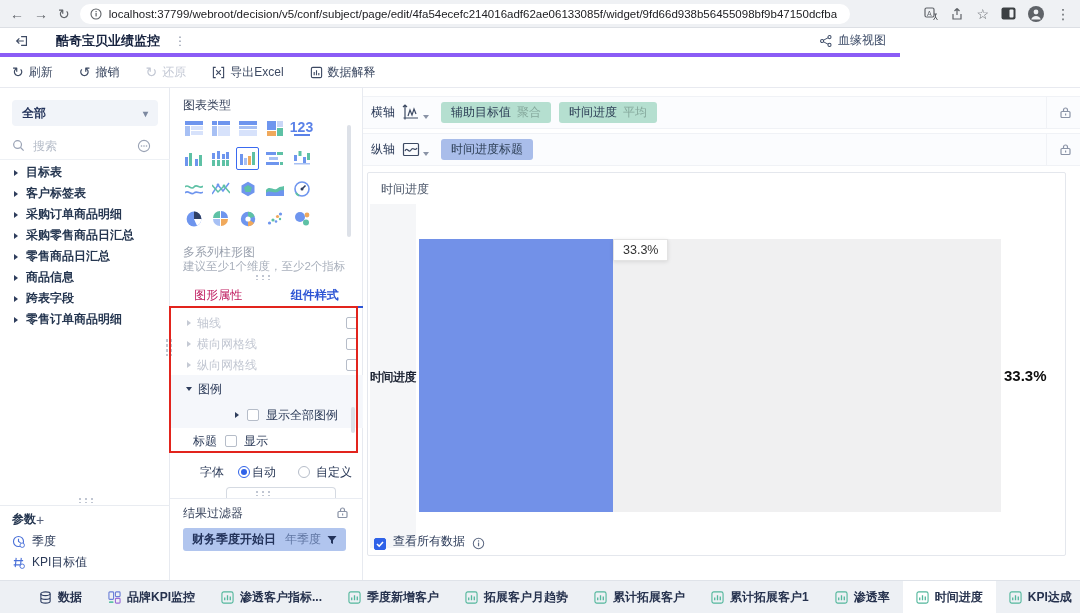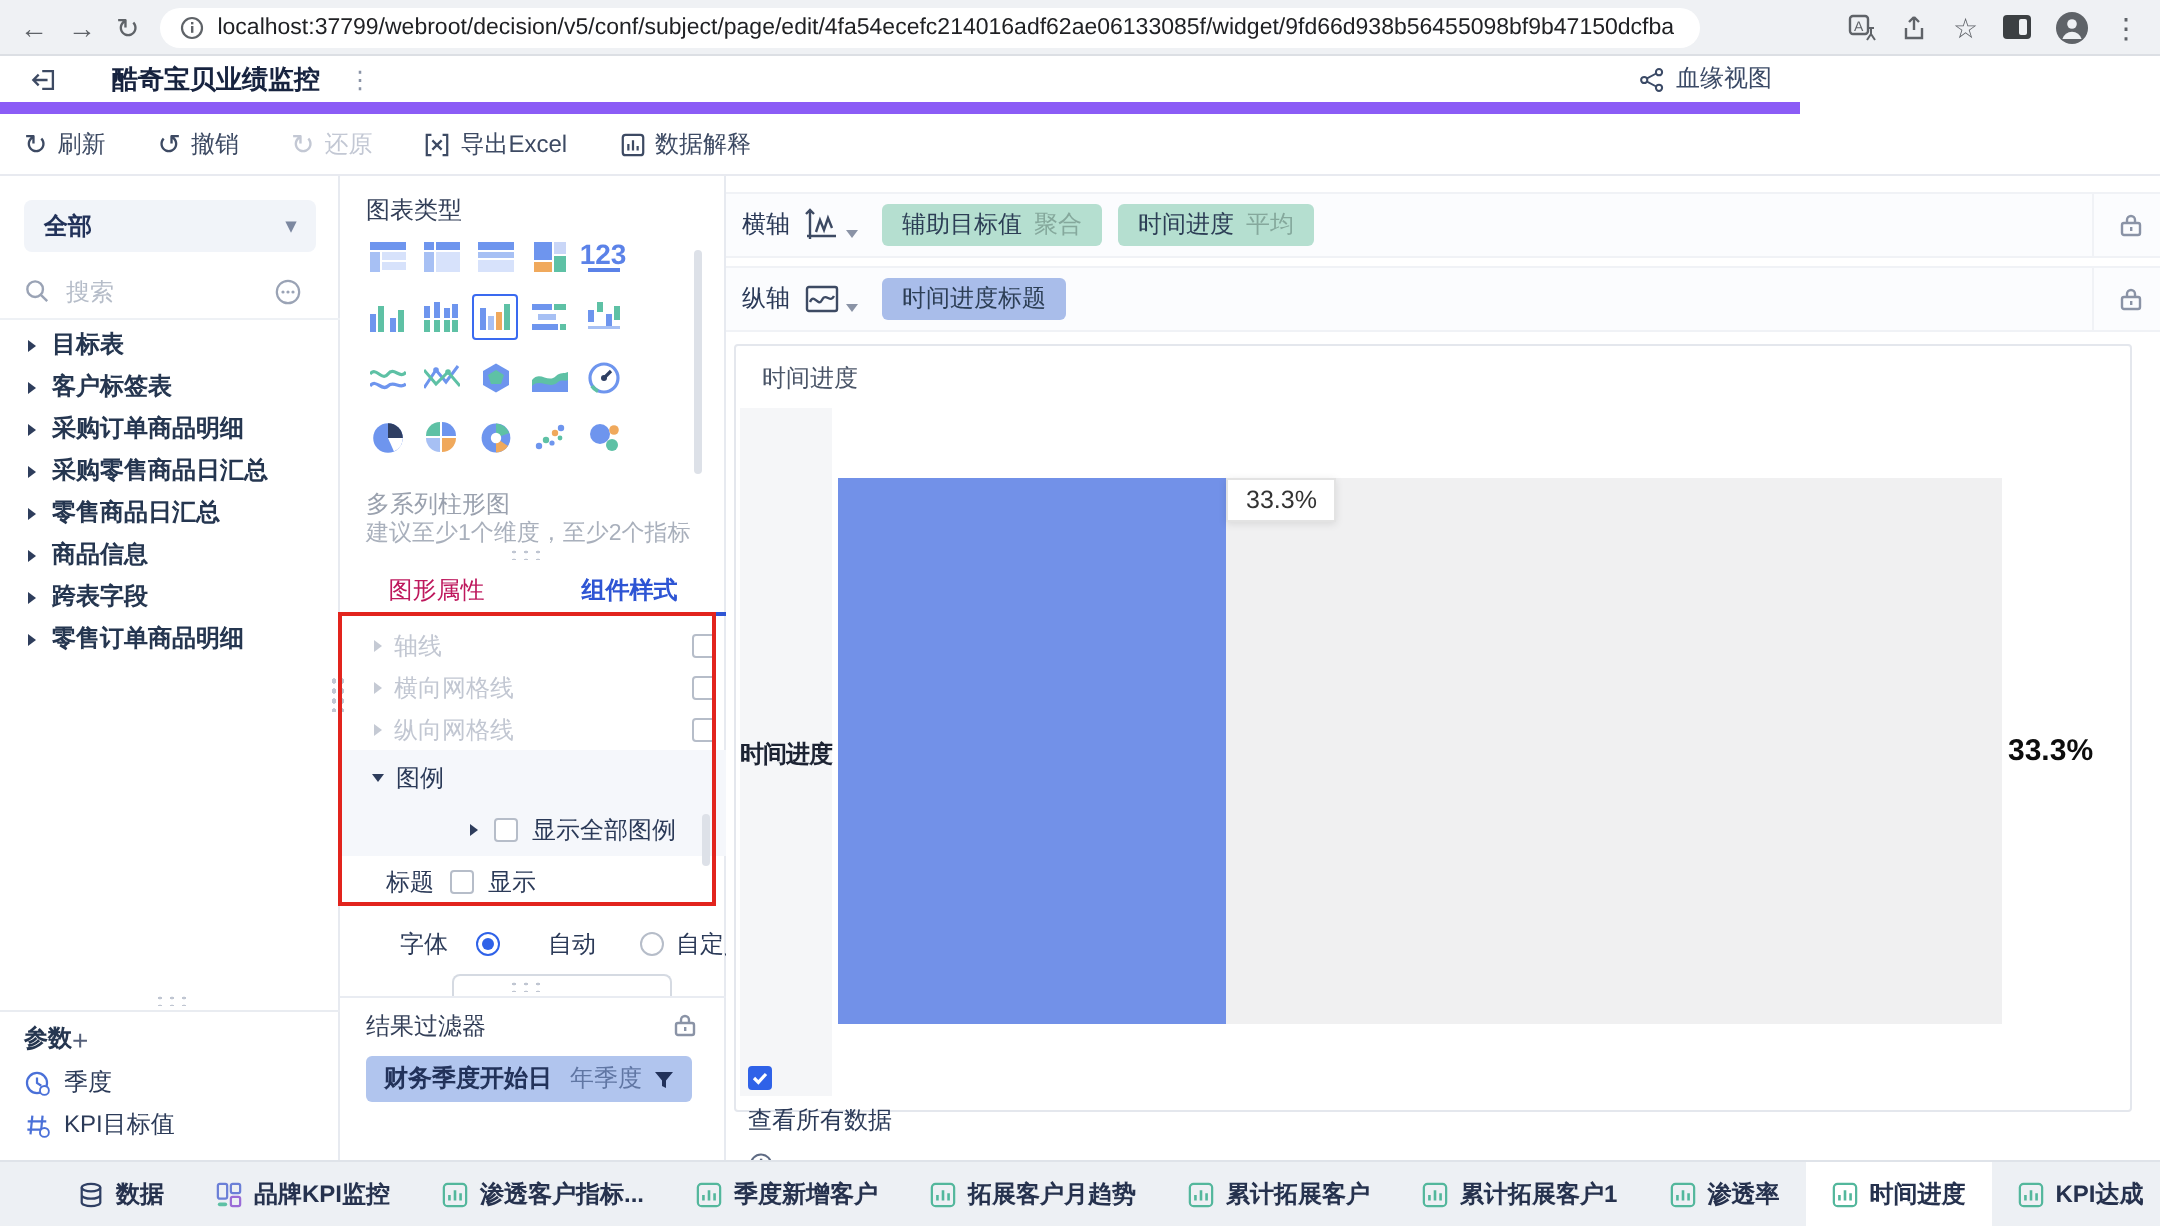--- a/index.html
+++ b/index.html
@@ -8,21 +8,21 @@
   #app { position:relative; width:1080px; height:613px; background:#fff; overflow:hidden; font-size:12px; color:#26324e; }
 
   
   .browser-bar { position:absolute; left:0; top:0; width:1080px; height:28px; background:#eff1f4; border-bottom:1px solid #dcdfe4; display:flex; align-items:center; padding:0 10px; gap:10px; }
   .nav-glyph { font-size:14px; color:#5f6368; line-height:1; }
   .addr-pill { flex:0 0 770px; height:20px; background:#fff; border-radius:10px; display:flex; align-items:center; padding:0 10px; gap:7px; }
   .addr-url { font-size:11.5px; color:#202124; white-space:nowrap; overflow:hidden; }
   .bicons { display:flex; align-items:center; gap:12px; margin-left:auto; }
 
   
-  .app-header { position:absolute; left:0; top:28px; width:900px; height:29px; background:#fff; border-bottom:6px solid #8b5cf6; display:flex; align-items:center; padding:0 14px; }
+  .app-header { position:absolute; left:0; top:28px; width:900px; height:29px; background:#fff; border-bottom:4px solid #8b5cf6; display:flex; align-items:center; padding:0 14px; }
   .hdr-title { font-size:13px; font-weight:bold; color:#17233f; margin-left:26px; }
   .hdr-more { color:#8a93a6; font-size:12px; margin-left:14px; }
   .hdr-right { margin-left:auto; display:flex; align-items:center; gap:5px; color:#3b4a66; font-size:12px; }
 
   
   .toolbar { position:absolute; left:0; top:57px; width:1080px; height:31px; background:#fff; border-bottom:1px solid #e8eaf0; display:flex; align-items:center; padding:0 12px; gap:26px; }
   .tb-item { display:flex; align-items:center; gap:5px; color:#3d4a63; font-size:12px; cursor:pointer; }
   .tb-item.dis { color:#c3c8d4; }
   .tb-glyph { font-size:14px; line-height:1; }
 
@@ -98,21 +98,21 @@
   .axis-lock { margin-left:auto; display:flex; align-items:center; height:100%; padding-left:12px; border-left:1px solid #f0f2f6; cursor:pointer; }
 
   .chart-card { position:absolute; left:4px; top:84px; width:699px; height:384px; border:1px solid #e4e7ed; border-radius:2px; background:#fff; }
   .cc-series { position:absolute; left:13px; top:8px; color:#4a5568; font-size:12px; }
   .cc-strip { position:absolute; left:2px; top:31px; width:46px; height:344px; background:#f5f6f8; }
   .cc-cat { position:absolute; left:0px; top:196px; width:50px; text-align:center; font-weight:bold; color:#1c2333; font-size:12px; letter-spacing:-0.5px; }
   .cc-track { position:absolute; left:51px; top:66px; width:582px; height:273px; background:#f0f0f1; }
   .cc-bar { position:absolute; left:51px; top:66px; width:194px; height:273px; background:#7291e8; }
   .cc-tip { position:absolute; left:245px; top:66px; height:22px; background:#fff; border:1px solid #e3e3e3; box-shadow:0 1px 4px rgba(0,0,0,.10); display:flex; align-items:center; padding:0 9px; font-size:12.5px; color:#333; }
   .cc-val { position:absolute; left:636px; top:194px; font-size:15px; font-weight:bold; color:#0d0d0d; }
-  .viewall { position:absolute; left:11px; top:445px; display:flex; align-items:flex-start; gap:7px; color:#2b3a58;flex-direction:column; }
+  .viewall { position:absolute; left:11px; top:445px; display:flex; align-items:flex-end; gap:7px; color:#2b3a58; }
 
   
   .bottom-bar { position:absolute; left:0; top:580px; width:1080px; height:33px; background:#edf0f4; border-top:1px solid #dfe3e9; display:flex; align-items:stretch; padding-left:26px; }
   .bb-tab { display:flex; align-items:center; gap:6px; padding:0 13px; font-size:12px; color:#26324e; font-weight:600; cursor:pointer; white-space:nowrap; }
   .bb-tab.active { background:#fff; }
   .bb-sep { width:1px; height:12px; background:#cfd4dd; align-self:center; }
 
   .red-anno { position:absolute; left:169px; top:306px; width:189px; height:147px; border:2px solid #e2241d; z-index:9; pointer-events:none; }
   .side-handle { position:absolute; left:165px; top:338px; z-index:5; }
   svg { display:block; }
@@ -488,21 +488,21 @@
         <span class="cb" style="margin-left:8px;"></span>
         <span class="lbl-d" style="margin-left:7px;">显示</span>
       </div>
       <div class="mp-scroll2"></div>
 
       <div class="set-row" style="top:375px;">
         <span class="lbl-d" style="margin-left:30px;">字体</span>
         <span class="radio sel" style="margin-left:14px;">
             <span class="dot"></span>
           </span>
-        <span class="lbl-d" style="margin-left:24px;">自动</span>
+        <span class="lbl-d" style="margin-left:2px;">自动</span>
         <span class="radio" style="margin-left:22px;"></span>
         <span class="lbl-d" style="margin-left:6px;">自定义</span>
       </div>
 
       <div class="clip-input"></div>
       <div class="drag-h mp-dragh2"></div>
       <div class="mp-div"></div>
 
       <div class="rf-title">结果过滤器</div>
       <div class="rf-lock">

